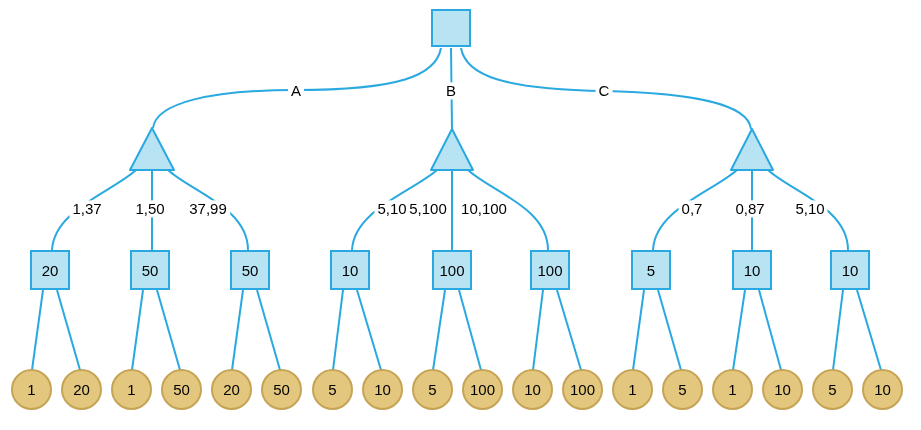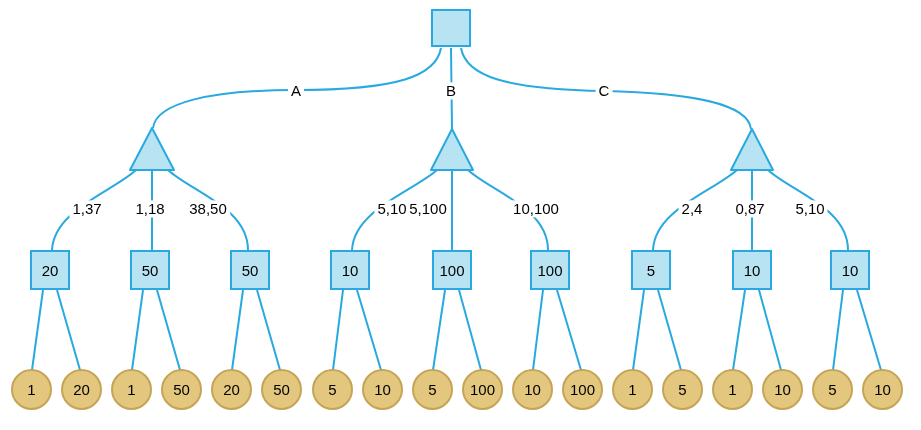--- a/index.html
+++ b/index.html
@@ -75,26 +75,26 @@
     <polygon class="tri" points="752,129 731,170 773,170"></polygon>
   </svg>
 
   <div class="sq" style="left:431px;top:9px;height:38px;"></div>
 
   <span class="lbl" style="left:296px;top:91px;">A</span>
   <span class="lbl" style="left:451px;top:91px;">B</span>
   <span class="lbl" style="left:604px;top:91px;">C</span>
 
   <span class="lbl" style="left:87px;top:209px;">1,37</span>
-  <span class="lbl" style="left:150px;top:209px;">1,18</span>
-  <span class="lbl" style="left:208px;top:209px;">38,50</span>
+  <span class="lbl" style="left:150px;top:209px;">1,50</span>
+  <span class="lbl" style="left:208px;top:209px;">37,99</span>
   <span class="lbl" style="left:392px;top:209px;">5,10</span>
   <span class="lbl" style="left:428px;top:209px;">5,100</span>
-  <span class="lbl" style="left:536px;top:209px;">10,100</span>
-  <span class="lbl" style="left:692px;top:209px;">2,4</span>
+  <span class="lbl" style="left:484px;top:209px;">10,100</span>
+  <span class="lbl" style="left:692px;top:209px;">0,7</span>
   <span class="lbl" style="left:750px;top:209px;">0,87</span>
   <span class="lbl" style="left:810px;top:209px;">5,10</span>
 
   <div class="sq" style="left:30px;top:250px;">20</div>
   <div class="sq" style="left:130px;top:250px;">50</div>
   <div class="sq" style="left:230px;top:250px;">50</div>
   <div class="sq" style="left:330px;top:250px;">10</div>
   <div class="sq" style="left:432px;top:250px;">100</div>
   <div class="sq" style="left:530px;top:250px;">100</div>
   <div class="sq" style="left:631px;top:250px;">5</div>

